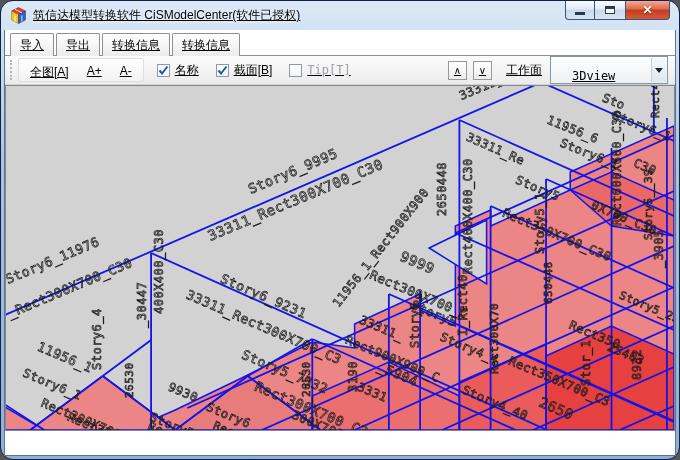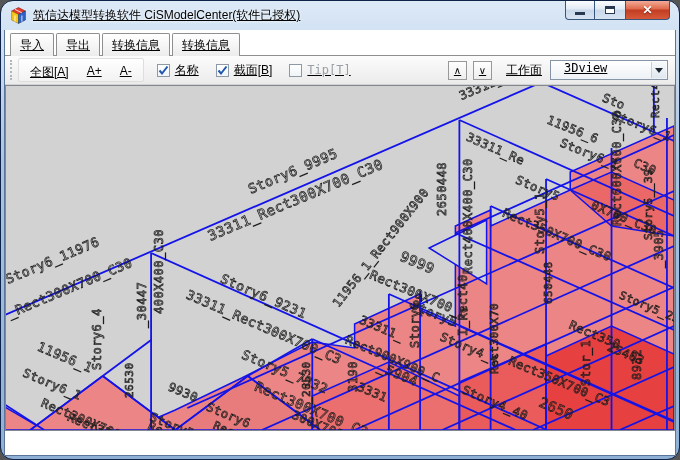--- a/index.html
+++ b/index.html
@@ -39,22 +39,22 @@
   .tbtn{padding:3px 8px;border:1px solid transparent;background:transparent;font-size:12px;font-family:inherit;white-space:nowrap;}
   .cb{display:flex;align-items:center;margin-right:17px;text-align:center;}
   .box{width:13px;height:13px;border:1px solid #8d99a5;background:linear-gradient(#fff,#f0f4f8);
        margin-right:5px;display:flex;align-items:center;justify-content:center;flex:0 0 auto;}
   .cb-label{white-space:nowrap;}
   .cb.disabled .cb-label{color:#9aa0a6;font-family:"DejaVu Sans Mono",monospace;}
   .spacer{flex:1;}
   .sqbtn{width:19px;height:19px;border:1px solid #989898;background:linear-gradient(#ffffff,#ededed);
          font-size:10px;display:flex;align-items:center;justify-content:center;margin-right:6px;}
   .wp-label{margin:0 8px 0 8px;white-space:nowrap;}
-  .combo{width:118px;height:20px;border:1px solid #8595a5;background:linear-gradient(#fff,#edf1f5);
-         display:flex;align-items:flex-start;position:relative;padding-left:13px;
+  .combo{width:118px;height:28px;border:1px solid #8595a5;background:linear-gradient(#fff,#edf1f5);
+         display:flex;align-items:flex-end;position:relative;padding-left:21px;
          font-size:12px;font-family:"DejaVu Sans Mono",monospace;}
   .combo-arrow{position:absolute;right:1px;top:1px;bottom:1px;width:15px;display:flex;align-items:center;
          justify-content:center;border-left:1px solid #c3cedb;background:linear-gradient(#f7fafc,#dfe7ef);}
   .tri{width:0;height:0;border:4px solid transparent;border-top:5px solid #1c2732;margin-top:5px;}
   
   .canvas-wrap{height:346px;border:1px solid #828790;background:#d2d2d2;flex:0 0 auto;overflow:hidden;}
   .canvas-wrap svg{display:block;width:100%;height:344px;}
   
   .statusbar{height:25px;background:#f0f0f0;display:flex;align-items:center;padding-left:9px;
              font-size:12px;position:relative;border-top:1px solid #e6e6e6;flex:0 0 auto;}

